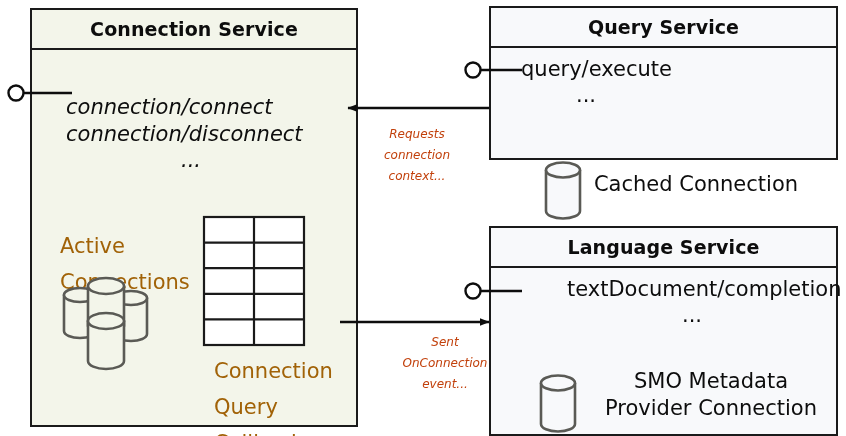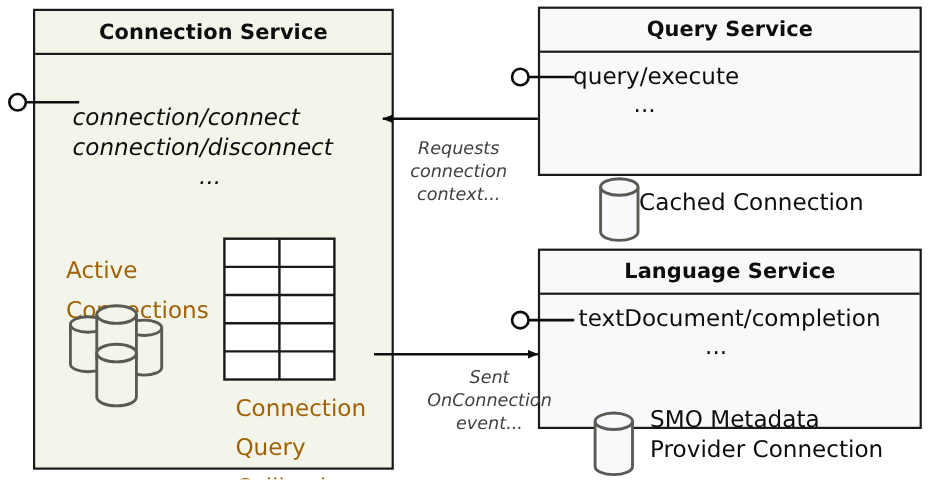--- a/index.html
+++ b/index.html
@@ -51,21 +51,21 @@
     left: 489px;
     top: 6px;
     width: 349px;
     height: 154px;
     background: #f8f9fb;
   }
   #language-service {
     left: 489px;
     top: 226px;
     width: 349px;
-    height: 164px;
+    height: 210px;
     background: #f8f9fb;
   }
 
   
   .op-list {
     position: absolute;
     left: 0;
     right: 0;
     text-align: left;
     color: #0d0d0d;
@@ -80,40 +80,40 @@
     line-height: 25px;
     text-align: center;
   }
 
   #cs-ops { top: 44px; padding-left: 34px; font-style: italic; }
   #cs-ops .op-ellipsis { text-align: center; padding-right: 40px; }
 
   #qs-ops { top: 8px; padding-left: 30px; }
   #qs-ops .op-ellipsis { text-align: left; padding-left: 55px; }
 
-  #ls-ops { top: 8px; padding-left: 35px; }
+  #ls-ops { top: 8px; padding-left: 35px; margin-left: 41px; }
   #ls-ops .op-ellipsis { text-align: left; padding-left: 115px; }
 
   
   .inner-label {
     position: absolute;
     font-size: 21px;
     line-height: 36px;
     color: #a16207;
     text-align: left;
   }
   #active-connections-label { left: 28px; top: 178px; width: 156px; }
   #callbacks-label { left: 182px; top: 303px; width: 150px; }
 
   .artifact-label {
     position: absolute;
     font-size: 21px;
     line-height: 27px;
     color: #0d0d0d;
-    text-align: left;
+    text-align: center;
   }
   #cached-connection-label { left: 90px; top: 123px; width: 230px; }
   #smo-label { left: 100px; top: 100px; width: 240px; }
 
   
   .vec {
     position: absolute;
     left: 0;
     top: 0;
     overflow: visible;
@@ -125,23 +125,23 @@
     width: 846px;
     height: 436px;
     pointer-events: none;
   }
   #overlay * { pointer-events: auto; }
 
   
   .edge-label {
     position: absolute;
     font-style: italic;
-    font-size: 16px;
+    font-size: 12px;
     line-height: 21px;
-    color: #404040;
+    color: #c2410c;
     text-align: center;
     white-space: pre-line;
   }
   #edge-label-requests { left: 358px; top: 124px; width: 118px; }
   #edge-label-sent { left: 356px; top: 332px; width: 130px; padding-left: 24px; }
 </style>
 </head>
 <body>
 
 <div id="canvas">

